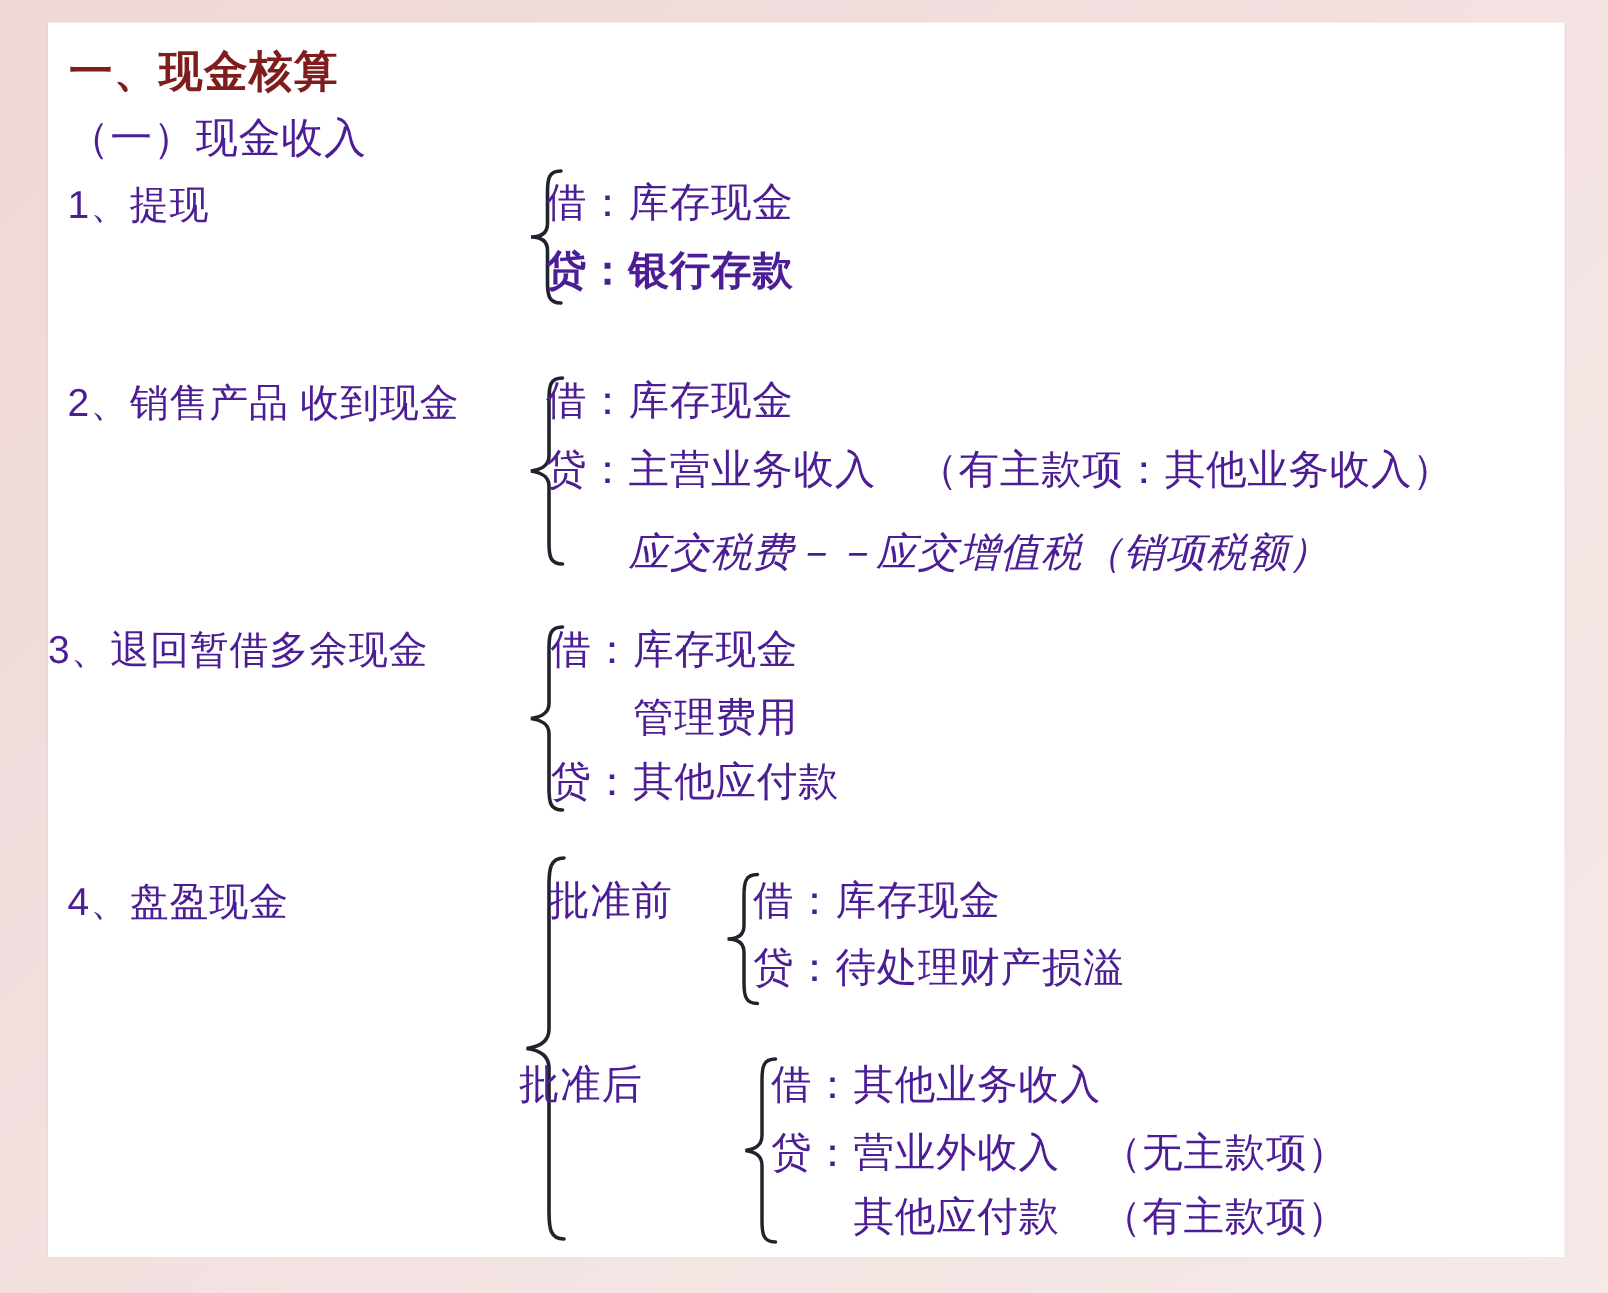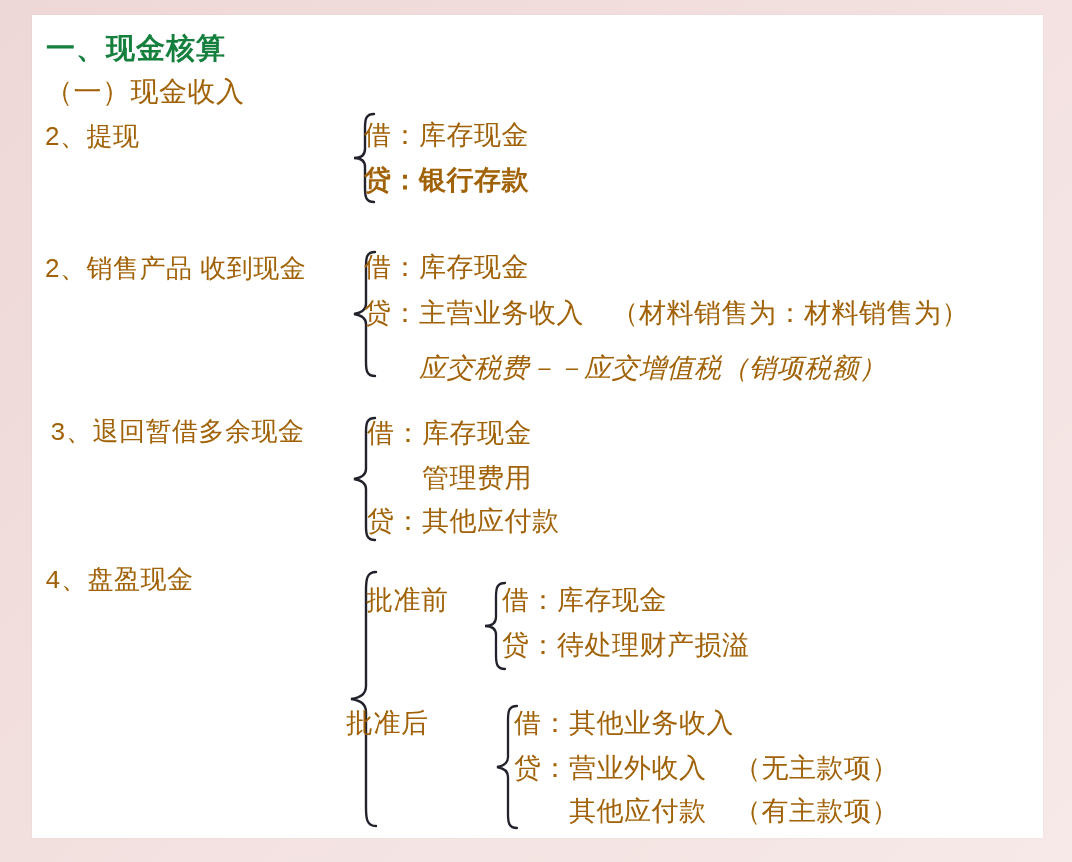--- a/index.html
+++ b/index.html
@@ -13,82 +13,82 @@
     position:absolute;left:0;top:0;width:1072px;height:862px;
     background:linear-gradient(135deg,#eed7d7 0%,#f3e2e1 55%,#f6e9e7 100%);
   }
   #sheet{
     position:absolute;left:32px;top:15px;width:1011px;height:823px;
     background:#ffffff;
     box-shadow:0 0 2px rgba(0,0,0,.05);
   }
   .txt{
     position:absolute;
-    color:#a16207;
+    color:#4c1d95;
     font-size:27px;
     line-height:1;
     white-space:pre;
     letter-spacing:0.5px;
   }
   .heading{
     font-weight:bold;
     font-size:29px;
     letter-spacing:1px;
-    color:#15803d;
+    color:#7f1d1d;
   }
   .sub{font-size:28px;}
   .num{font-size:26px;}
   .brace{
     position:absolute;
     pointer-events:none;
   }
   .brace svg{display:block;}
 </style>
 </head>
 <body>
 
 <div id="frame">
   <div id="sheet">
 
     <div class="txt heading" style="left:14px;top:19px;">一、现金核算</div>
     <div class="txt sub" style="left:13px;top:63px;">（一）现金收入</div>
 
-    <div class="txt num" style="left:13px;top:108px;">2、提现</div>
+    <div class="txt num" style="left:13px;top:108px;">1、提现</div>
 
     <div class="brace" style="left:316px;top:96px;">
       <svg width="30" height="94" viewBox="0 0 30 94">
         <path d="M26 3 C18 3 17 8 17 17 L17 38 C17 45 12 47 6 47 C12 47 17 49 17 56 L17 77 C17 86 18 91 26 91" fill="none" stroke="#22222c" stroke-width="2.4" stroke-linecap="round"></path>
       </svg>
     </div>
     <div class="txt" style="left:332px;top:107px;">借：库存现金</div>
     <div class="txt" style="left:332px;top:152px;font-weight:bold;">贷：银行存款</div>
 
     <div class="txt num" style="left:13px;top:240px;">2、销售产品 收到现金</div>
 
     <div class="brace" style="left:316px;top:234px;">
       <svg width="30" height="130" viewBox="0 0 30 130">
         <path d="M27 3 C19 3 18 8 18 17 L18 55 C18 62 12 64 6 65 C12 66 18 68 18 75 L18 113 C18 122 19 127 27 127" fill="none" stroke="#22222c" stroke-width="2.4" stroke-linecap="round"></path>
       </svg>
     </div>
     <div class="txt" style="left:332px;top:239px;">借：库存现金</div>
-    <div class="txt" style="left:332px;top:285px;">贷：主营业务收入　（材料销售为：材料销售为）</div>
+    <div class="txt" style="left:332px;top:285px;">贷：主营业务收入　（有主款项：其他业务收入）</div>
     <div class="txt" style="left:332px;top:340px;font-style:italic;">　　应交税费－－应交增值税（销项税额）</div>
 
-    <div class="txt num" style="left:18px;top:405px;font-family:Liberation Mono, monospace;">3、退回暂借多余现金</div>
+    <div class="txt num" style="left:0;top:405px;">3、退回暂借多余现金</div>
 
     <div class="brace" style="left:316px;top:400px;">
       <svg width="30" height="128" viewBox="0 0 30 128">
         <path d="M27 3 C19 3 18 8 18 17 L18 54 C18 61 12 63 6 64 C12 65 18 67 18 74 L18 111 C18 120 19 125 27 125" fill="none" stroke="#22222c" stroke-width="2.4" stroke-linecap="round"></path>
       </svg>
     </div>
     <div class="txt" style="left:335px;top:405px;">借：库存现金</div>
     <div class="txt" style="left:335px;top:450px;">　　管理费用</div>
     <div class="txt" style="left:335px;top:493px;">贷：其他应付款</div>
 
-    <div class="txt num" style="left:13px;top:553px;font-family:Liberation Mono, monospace;">4、盘盈现金</div>
+    <div class="txt num" style="left:13px;top:573px;">4、盘盈现金</div>
 
     <div class="brace" style="left:314px;top:553px;">
       <svg width="34" height="262" viewBox="0 0 34 262">
         <path d="M30 4 C21 4 20 11 20 22 L20 118 C20 127 13 130 5 131 C13 132 20 135 20 144 L20 240 C20 251 21 258 30 258" fill="none" stroke="#22222c" stroke-width="2.4" stroke-linecap="round"></path>
       </svg>
     </div>
 
     <div class="txt" style="left:334px;top:572px;">批准前</div>
 
     <div class="brace" style="left:448px;top:565px;">

